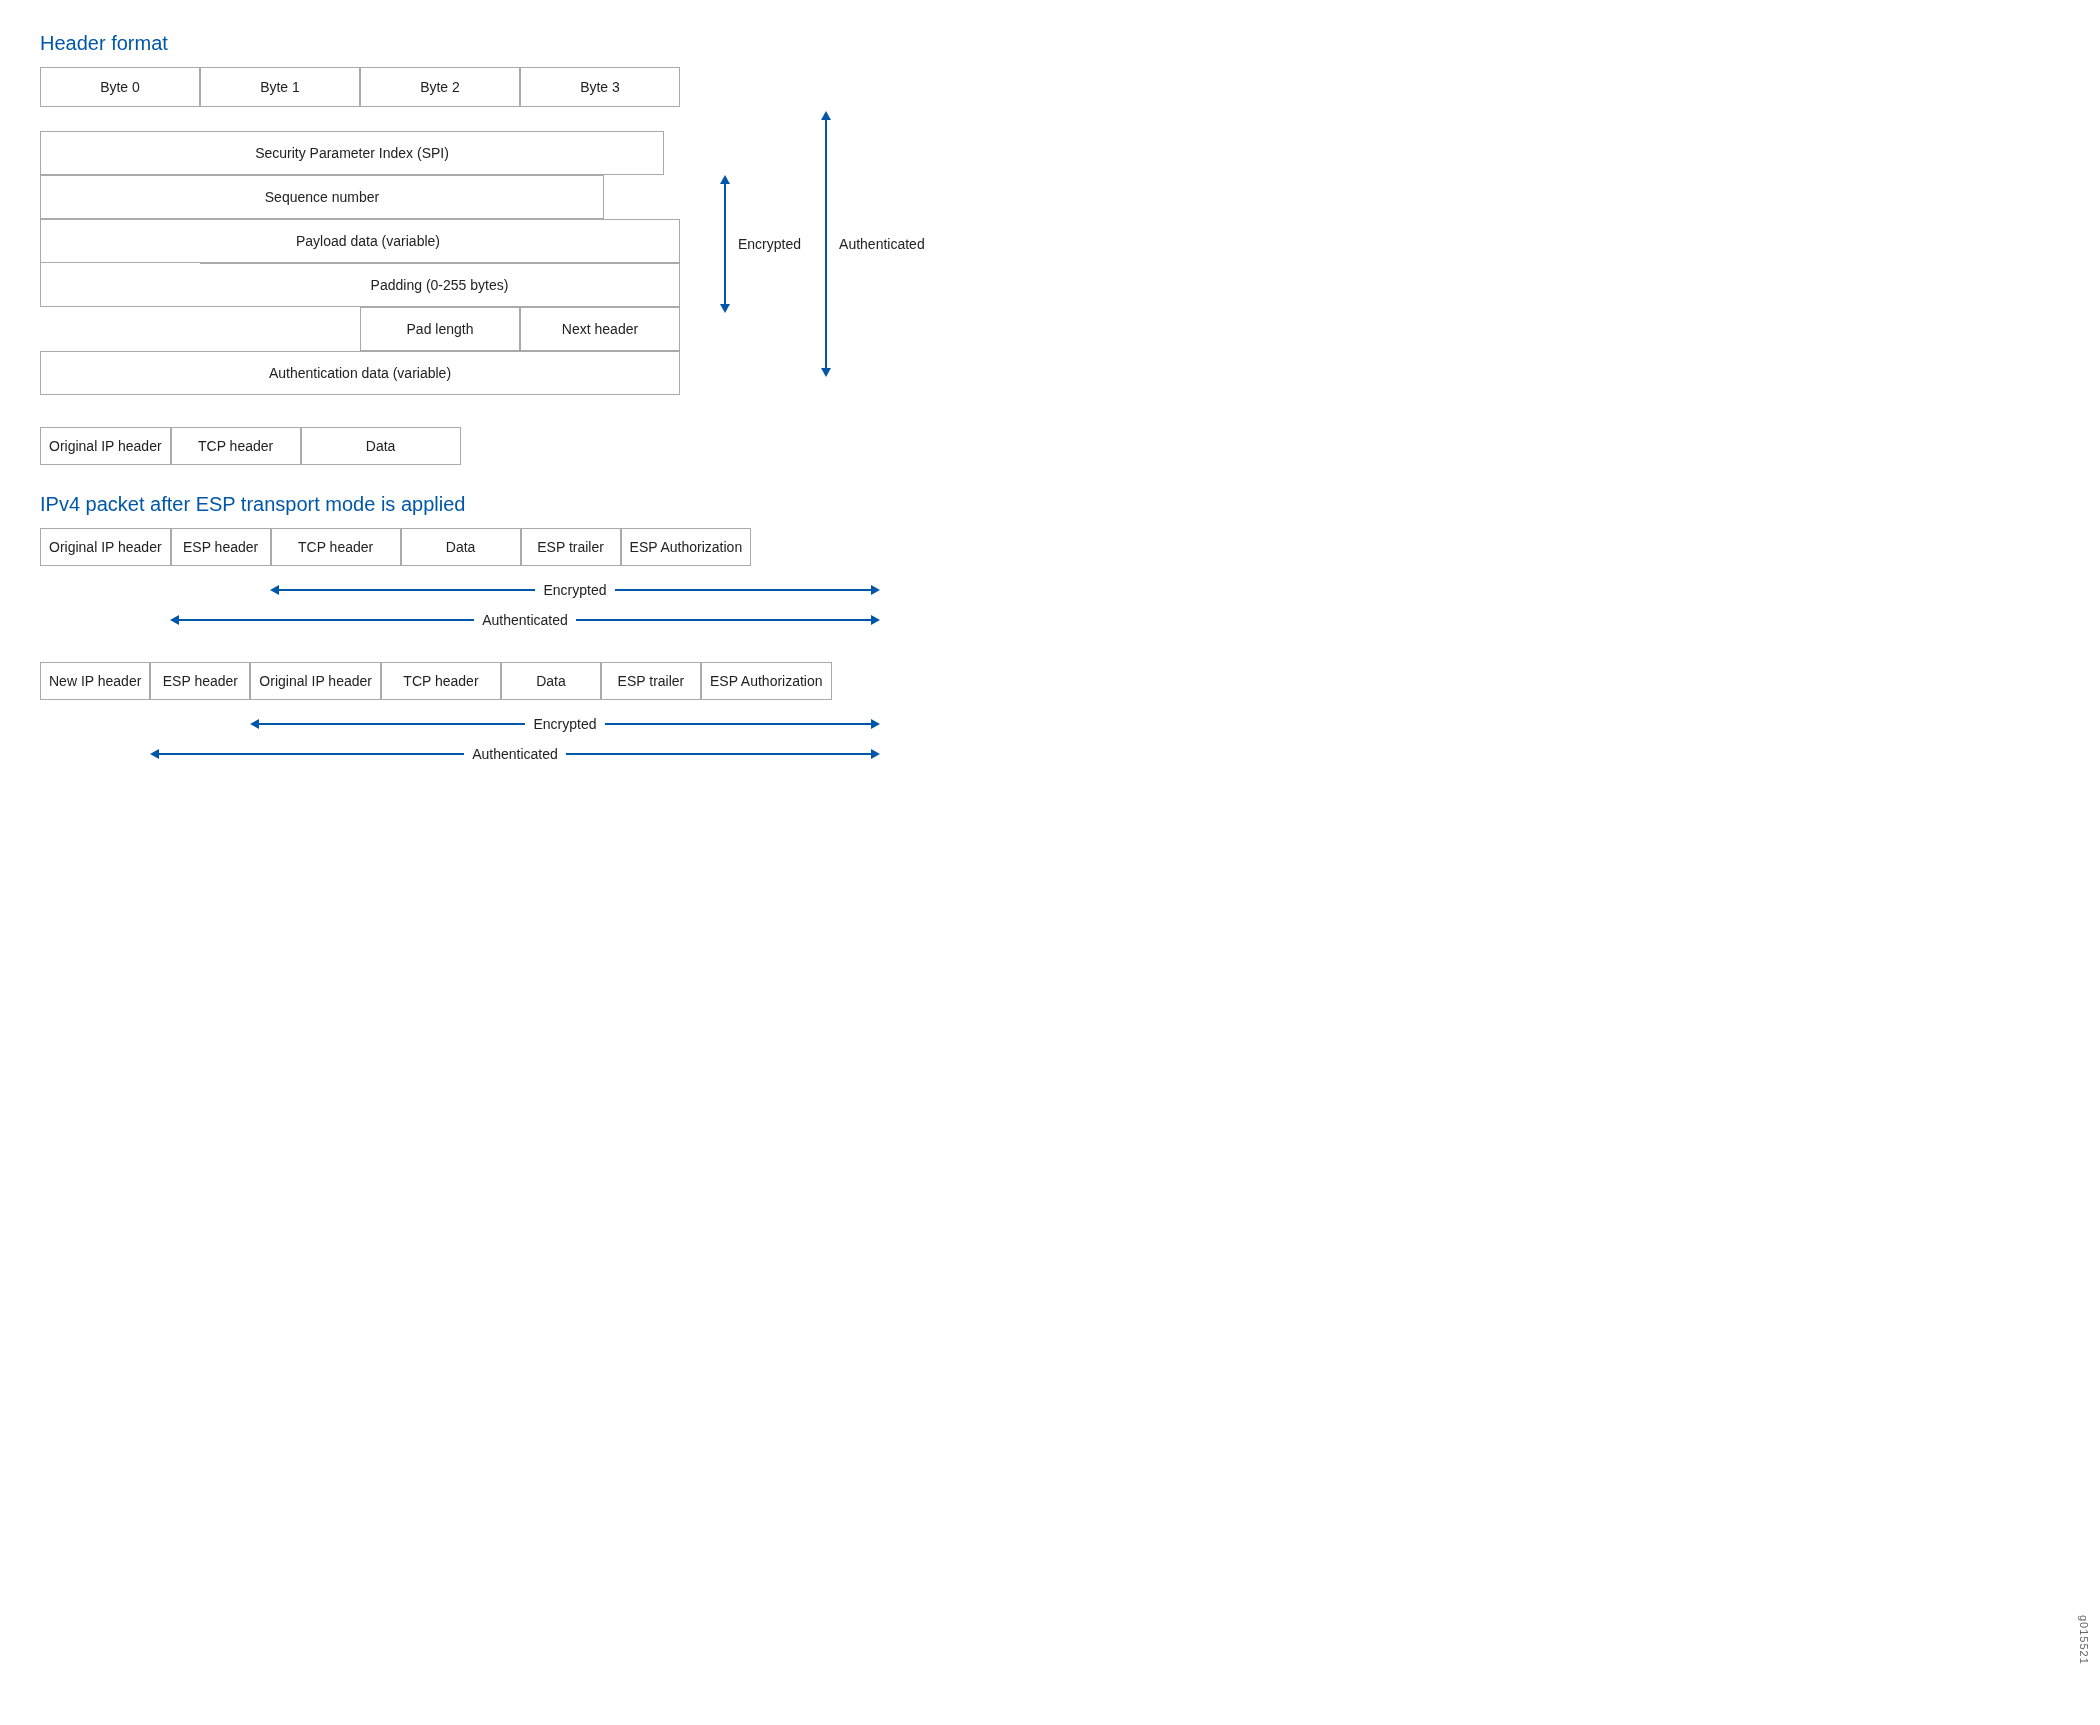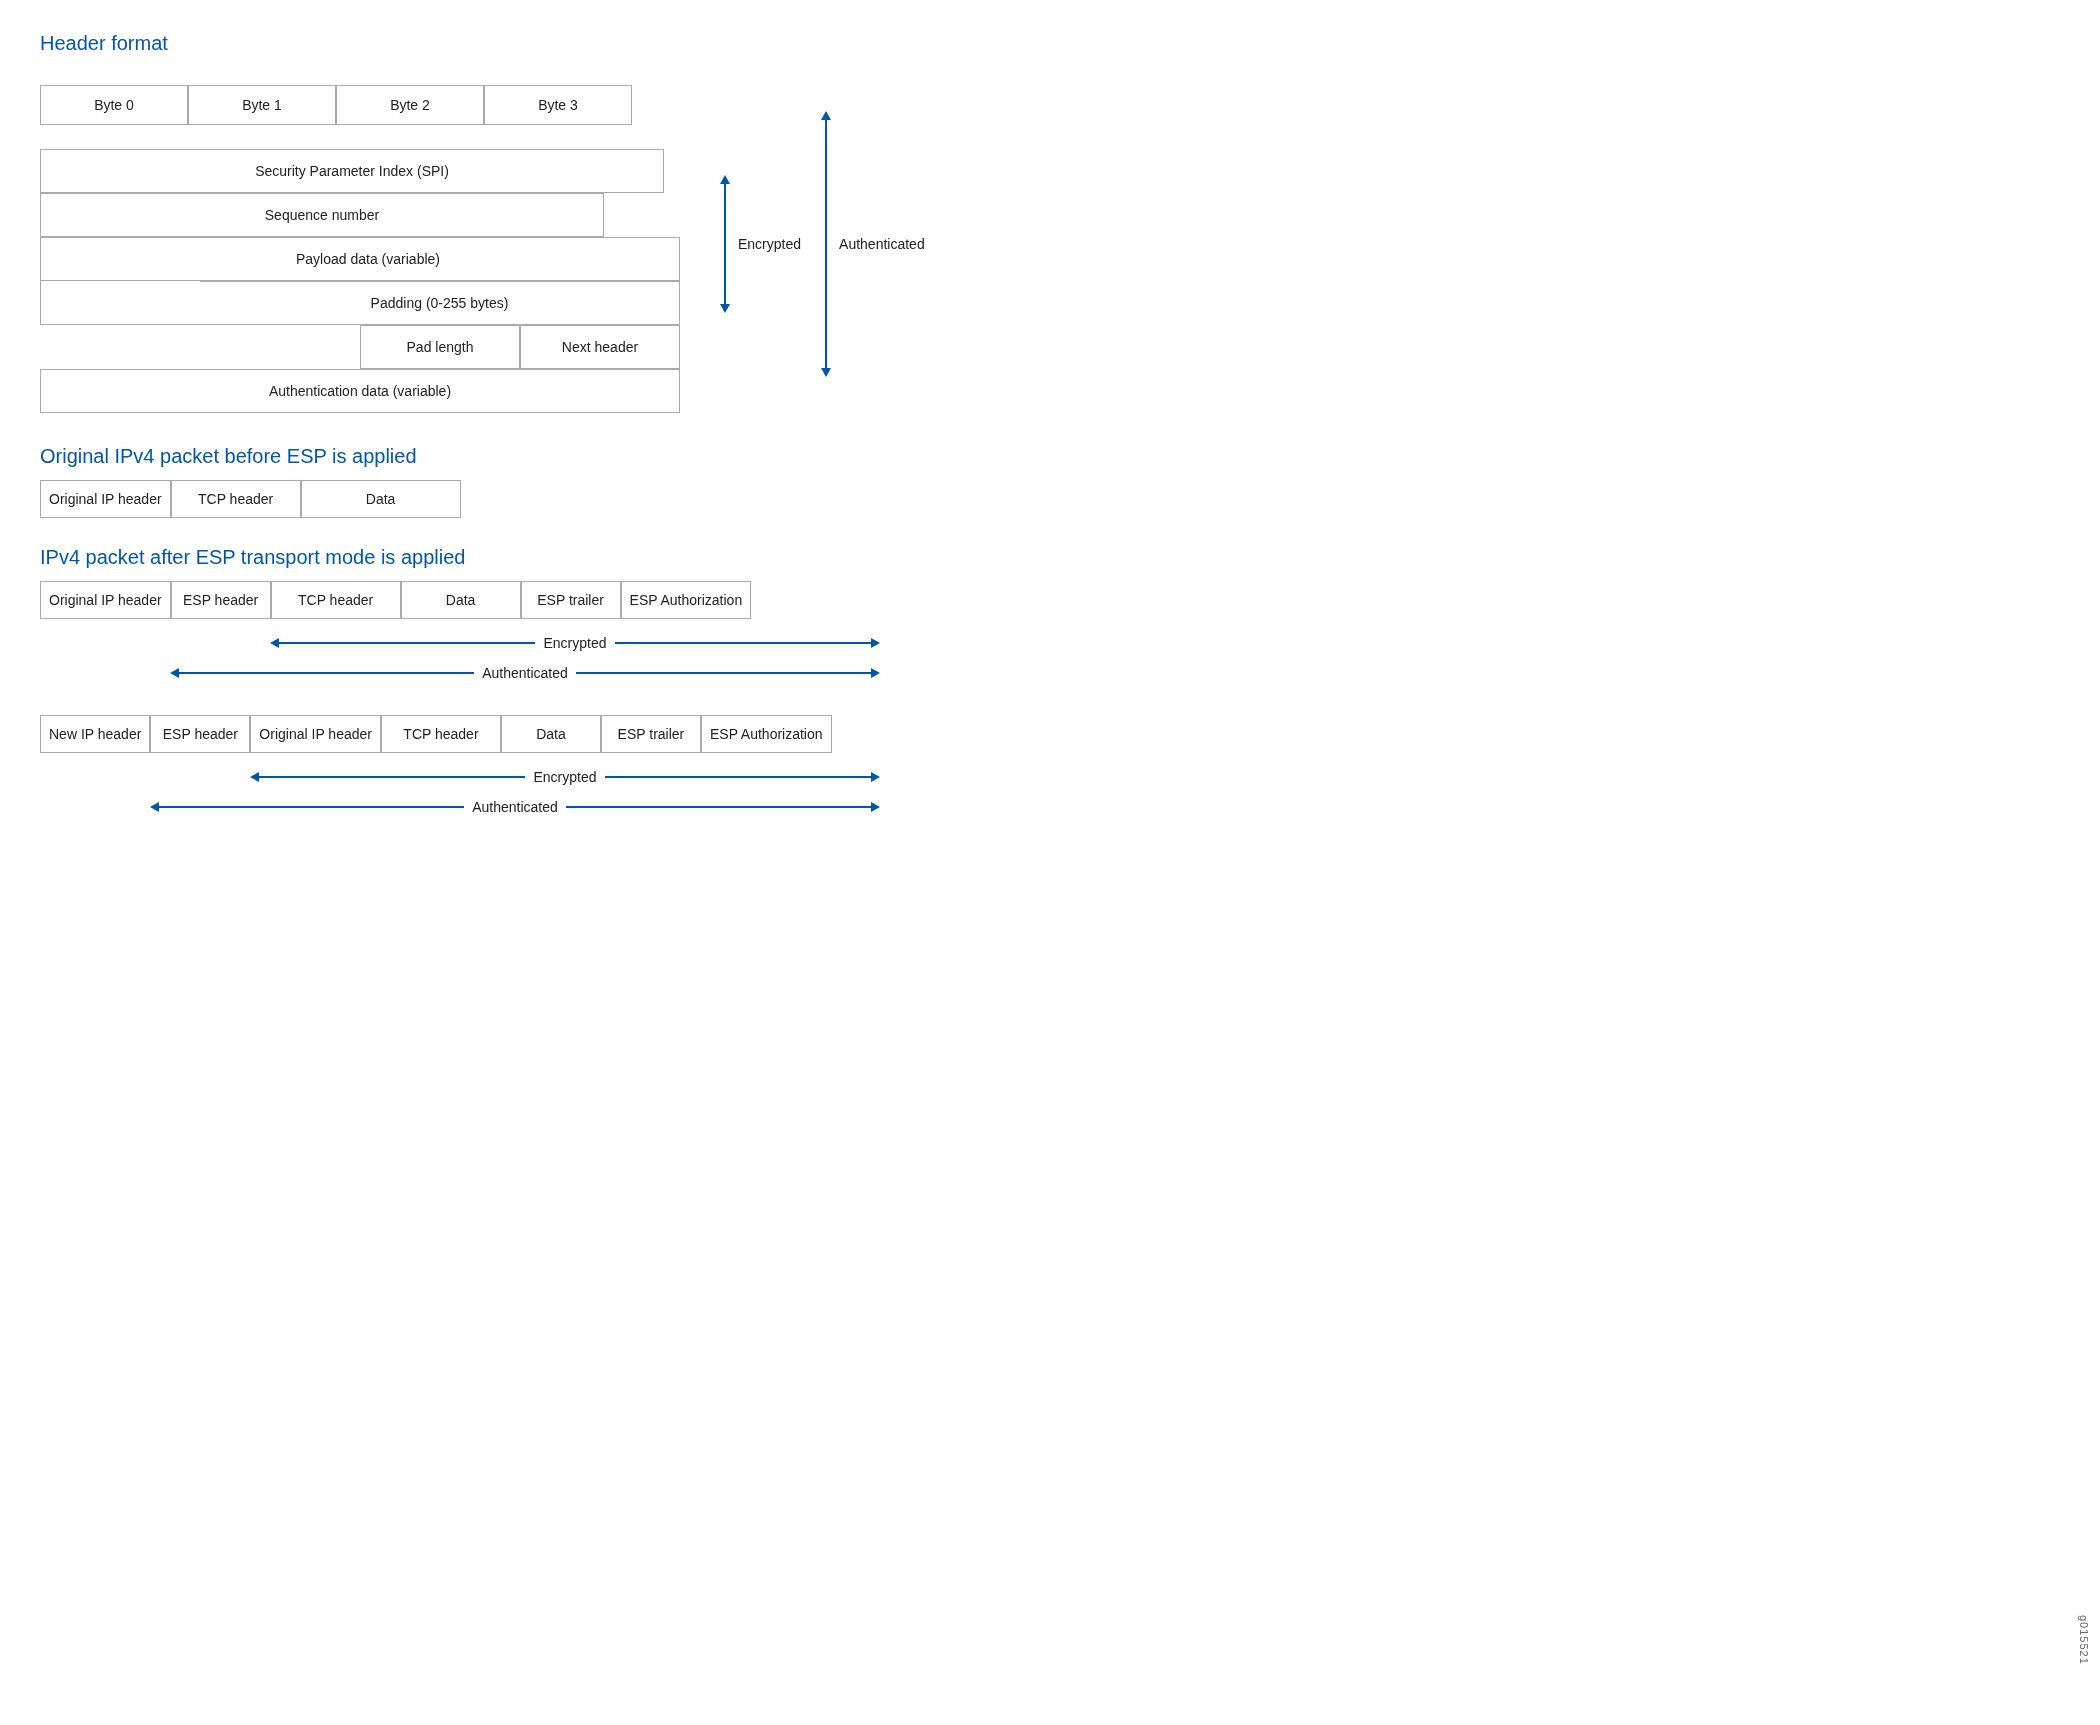--- a/index.html
+++ b/index.html
@@ -34,23 +34,22 @@
       padding: 8px 4px;
       display: flex;
       align-items: center;
       justify-content: center;
       font-size: 14px;
       background: #fff;
     }
 
     
     .bytes-row .hf-cell {
-      width: 148px;
+      width: 160px;
       min-height: 40px;
-      margin-top: 18px;
     }
 
     
     .spi-row .hf-cell {
       width: 640px;
       min-height: 44px;
     }
 
     
     .seq-row .hf-cell {
@@ -312,21 +311,20 @@
         </div>
         <div class="annot-label">Authenticated</div>
       </div>
 
     </div>
 
   </div>
 </div>
 
 <div class="packet-section section-gap">
-  <div class="section-title">Original IPv4 packet before ESP is applied</div>
   <div class="packet-row">
     <div class="pkt-cell orig-ip">Original IP header</div>
     <div class="pkt-cell orig-tcp">TCP header</div>
     <div class="pkt-cell orig-data">Data</div>
   </div>
 </div>
 
 <div class="packet-section section-gap">
   <div class="section-title">IPv4 packet after ESP transport mode is applied</div>
   <div class="packet-row">

